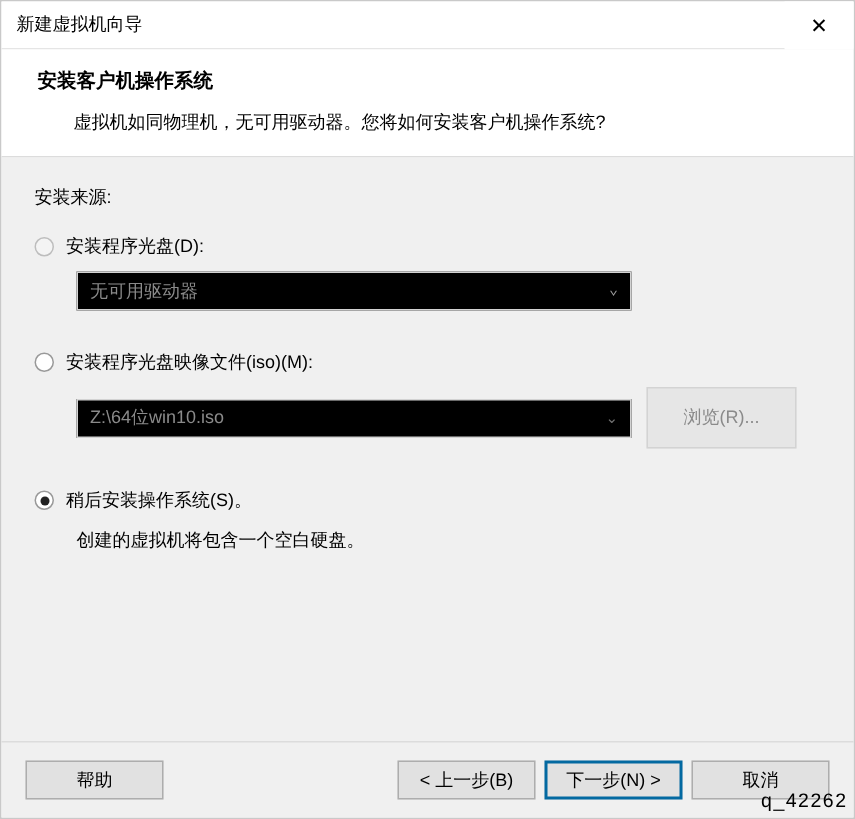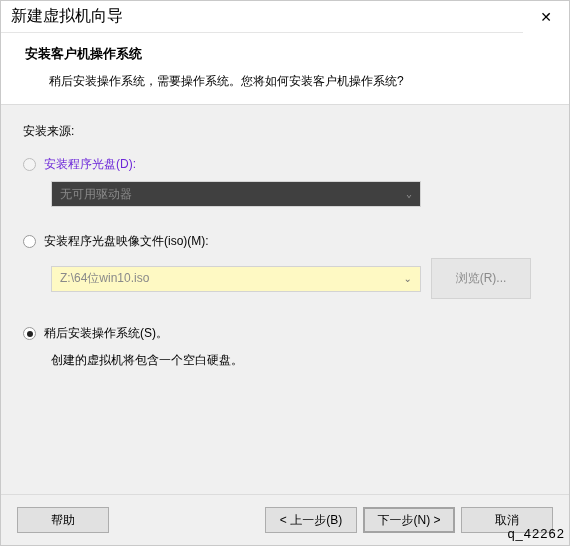--- a/index.html
+++ b/index.html
@@ -23,21 +23,21 @@
     position: relative;
   }
   .titlebar {
     height: 32px;
     display: flex;
     align-items: center;
     padding: 0 0 0 10px;
     background: #fff;
     border-bottom: 1px solid #e5e5e5;
   }
-  .titlebar .title { flex: 1; font-size: 16px; }
+  .titlebar .title { flex: 1; font-size: 12px; }
   .close-btn {
     width: 46px; height: 32px; display: flex; align-items: center; justify-content: center;
     font-size: 14px; cursor: default; background:#fff;
   }
   .header {
     padding: 12px 24px 14px 24px;
     background: #fff;
     border-bottom: 1px solid #dcdcdc;
   }
   .header-title { font-weight: bold; font-size: 13px; margin-bottom: 10px; }
@@ -52,34 +52,34 @@
   .radio {
     width: 13px; height: 13px; border-radius: 50%;
     border: 1px solid #999; background: #fff; margin-right: 8px;
     display: inline-flex; align-items: center; justify-content: center;
     flex-shrink: 0;
   }
   .radio.disabled { border-color: #bdbdbd; background:#f4f4f4; }
   .radio.selected::after {
     content: ""; width: 6px; height: 6px; border-radius: 50%; background:#222;
   }
-  .opt-text.disabled { color: #6d28d9; }
+  .opt-text.disabled { color: #000000; }
   .indent { margin-left: 28px; margin-top: 8px; margin-bottom: 22px; }
   .indent-row { display:flex; gap:10px; align-items:center; }
   .combo {
     border: 1px solid #c6c6c6;
     background: #e6e6e6;
     height: 26px;
     display: flex; align-items: center;
     padding: 0 8px;
     position: relative;
   }
   .combo.large { flex: 1; max-width: 370px; }
-  .combo.disabled { color:#8a8a8a; background:#404040; border-color:#d3d3d3;font-family:Liberation Mono, monospace; }
-  .combo.input { background:#fef9c3; color:#8a8a8a; border-color:#d3d3d3; }
+  .combo.disabled { color:#8a8a8a; background:#000000; border-color:#d3d3d3;font-family:Liberation Mono, monospace; }
+  .combo.input { background:#000000; color:#8a8a8a; border-color:#d3d3d3; }
   .combo .chev {
     position: absolute; right: 8px; font-size: 10px; color:#737373;
   }
   .combo.disabled .chev { color:#9c9c9c; }
   .browse-btn {
     width: 100px; height: 41px;
     background:#e6e6e6;
     border:1px solid #d3d3d3;
     color:#8a8a8a;
     display:flex; align-items:center; justify-content:center;
@@ -97,21 +97,21 @@
   .btn {
     height: 26px;
     min-width: 92px;
     padding: 0 12px;
     background:#e1e1e1;
     border:1px solid #adadad;
     display:flex; align-items:center; justify-content:center;
     font-size:12px;
     cursor: default;
   }
-  .btn.default { background:#e1e1e1; border:2px solid #a3a3a3; }
+  .btn.default { background:#e1e1e1; border:2px solid #0369a1; }
   .group { margin-bottom: 26px; }
   .watermark {
     position:absolute; right:4px; bottom:4px;
     color:#000000; font-size:13px; letter-spacing:1px;
     pointer-events:none;
   }
 </style>
 </head>
 <body>
 
@@ -119,21 +119,21 @@
 
   <div class="titlebar">
     <span class="title">新建虚拟机向导</span>
     <div class="close-btn">
       <span>✕</span>
     </div>
   </div>
 
   <div class="header">
     <div class="header-title">安装客户机操作系统</div>
-    <div class="header-desc">稍后安装操作系统，需要操作系统。您将如何安装客户机操作系统?</div>
+    <div class="header-desc">虚拟机如同物理机，无可用驱动器。您将如何安装客户机操作系统?</div>
   </div>
 
   <div class="body">
     <div class="section-label">安装来源:</div>
 
     <div class="group">
       <div class="option-row">
         <span class="radio disabled"></span>
         <span class="opt-text disabled">安装程序光盘(D):</span>
       </div>

